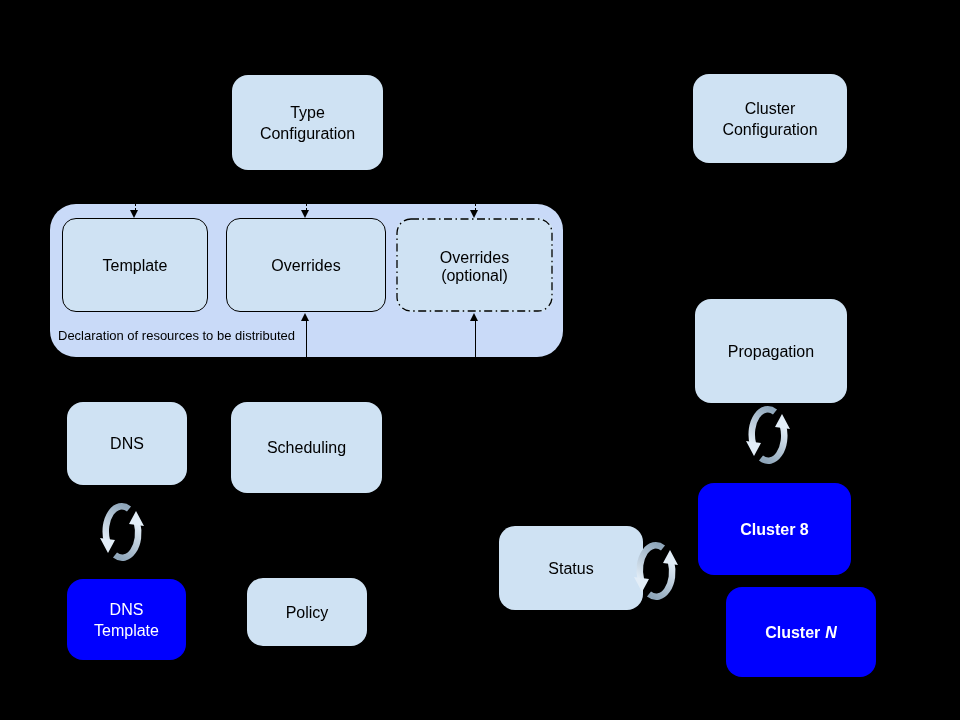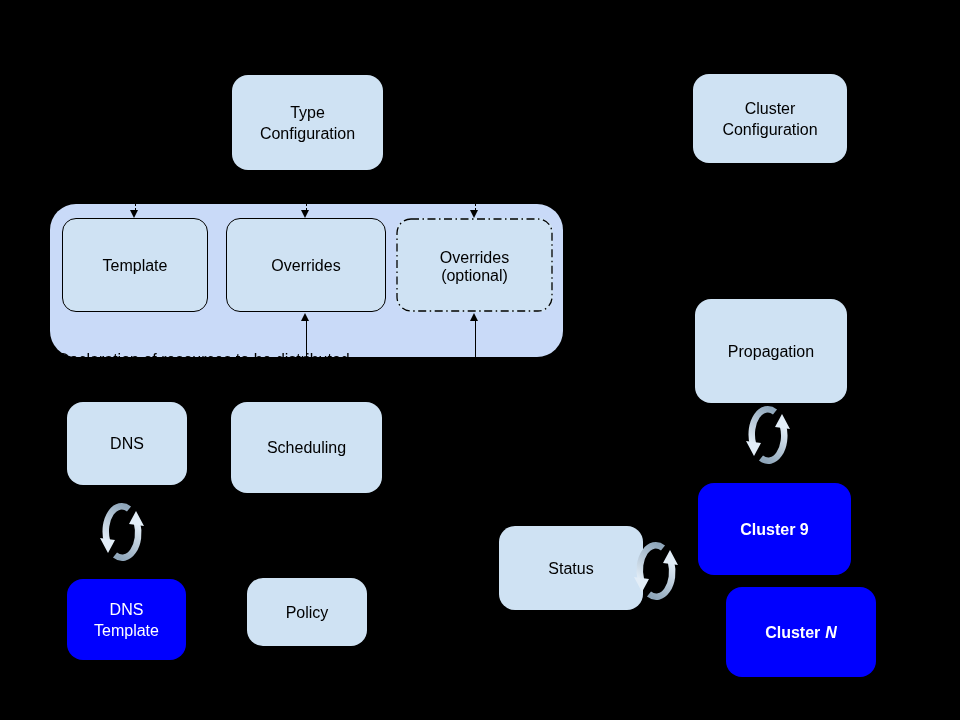--- a/index.html
+++ b/index.html
@@ -21,23 +21,22 @@
   .box{
     position:absolute;display:flex;flex-direction:column;
     align-items:center;justify-content:center;text-align:center;
     font-size:16px;line-height:21px;box-sizing:border-box;
   }
   .light{background:var(--box-fill);border-radius:16px;}
   .inner{background:var(--box-fill);border:1px solid var(--line-color);border-radius:14px;}
   .blue{background:var(--blue-fill);color:var(--blue-text);font-weight:bold;border-radius:16px;}
   .groupbox{position:absolute;background:var(--container-fill);border-radius:26px;}
   .caption{
-    position:absolute;font-size:16px;line-height:16px;color:var(--box-text);
+    position:absolute;font-size:13px;line-height:16px;color:var(--box-text);
     white-space:nowrap;
-    margin-top:24px;
   }
   .sub{font-size:16px;line-height:15px;}
   .it{font-style:italic;margin-left:5px;}
   .vline{position:absolute;width:0;}
   .vline.dash{border-left:1.5px dashed var(--line-color);}
   .vline.solid{border-left:1.5px solid var(--line-color);}
   .tri{position:absolute;width:0;height:0;border-left:4.5px solid transparent;border-right:4.5px solid transparent;}
   .tri.down{border-top:8px solid var(--line-color);}
   .tri.up{border-bottom:8px solid var(--line-color);}
   .sync{position:absolute;}
@@ -149,21 +148,21 @@
   </svg>
 
   <svg class="sync" style="left:630px;top:536px" width="52" height="70" viewBox="0 0 52 70">
     <path d="M 33 12 A 16 25 0 0 0 11 44" fill="none" stroke="url(#g1)" stroke-width="6.5"></path>
     <polygon points="4,41 19,43 12,56" fill="#e2edf7"></polygon>
     <path d="M 19 58 A 16 25 0 0 0 41 26" fill="none" stroke="url(#g2)" stroke-width="6.5"></path>
     <polygon points="48,29 33,27 40,14" fill="#e2edf7"></polygon>
   </svg>
 
   <div class="box blue" style="left:698px;top:483px;width:153px;height:92px">
-    <span>Cluster 9</span>
+    <span>Cluster 8</span>
   </div>
 
   <div class="box blue" style="left:726px;top:587px;width:150px;height:90px">
     <div>
       <span>Cluster</span><span class="it">N</span>
     </div>
   </div>
 
 </div>
 

